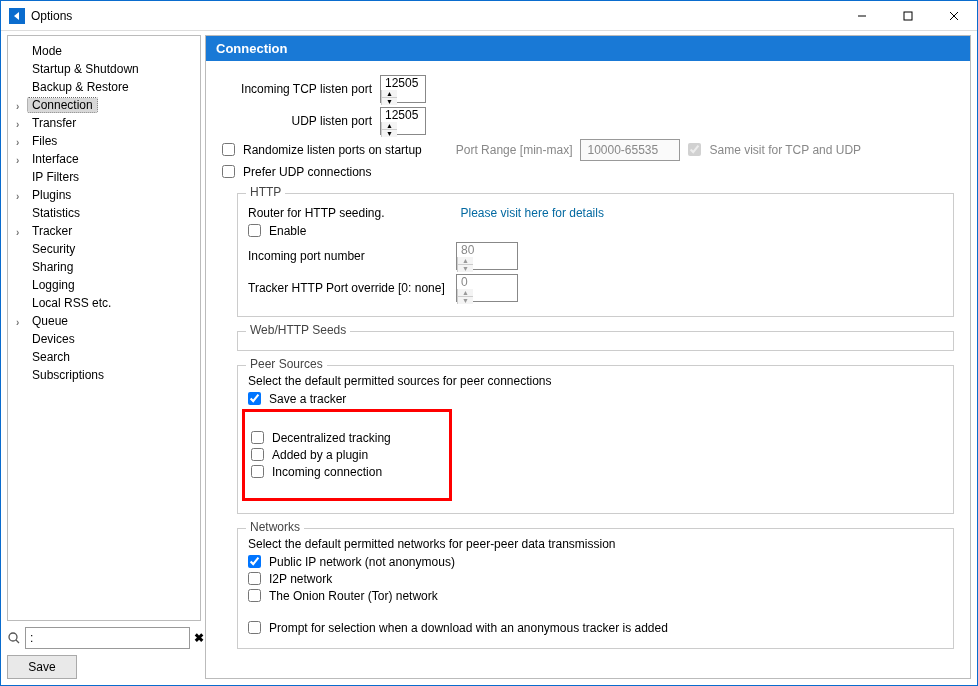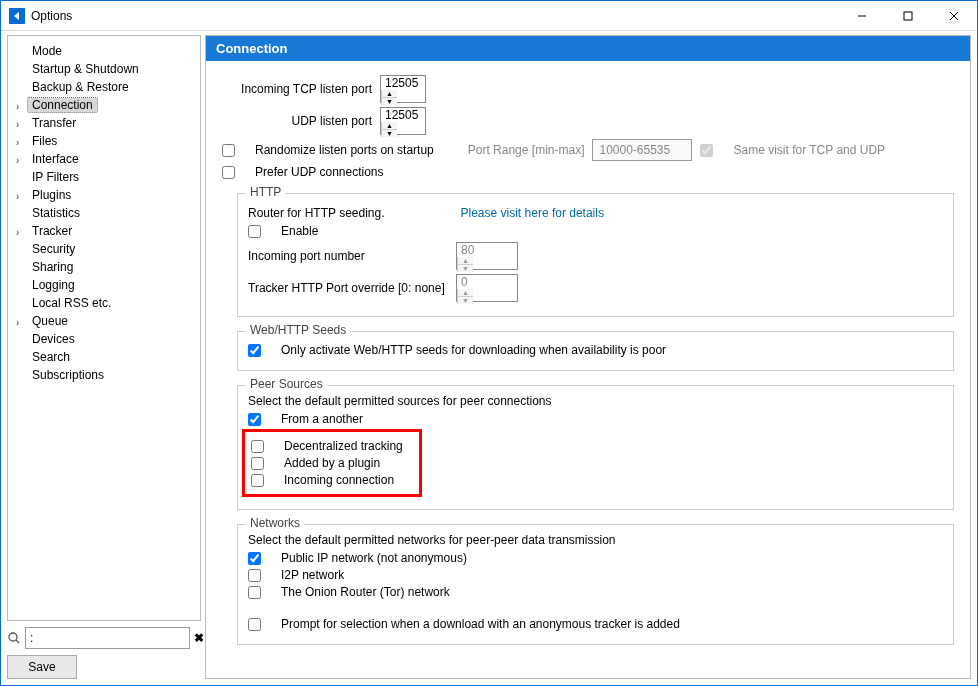--- a/index.html
+++ b/index.html
@@ -168,23 +168,23 @@
     font-size: 7px; line-height: 1;
     cursor: pointer;
     background: #f4f4f4;
   }
   .spbtns div:first-child { border-bottom: 1px solid #ccc; }
   input[type=checkbox] {
     width: 13px; height: 13px; margin: 0 4px 0 0;
   }
   .chk {
     display: flex;
-    align-items: flex-end;
+    align-items: flex-start;
     margin: 3px 0;
-    gap: 16px;
+    gap: 4px;
   }
   .disabled-text { color: #888; }
   .textin {
     border: 1px solid #999;
     height: 22px;
     padding: 0 6px;
     font-size: 12px;
     color: #888;
   }
   .link { color: #0369a1; cursor: pointer; }
@@ -199,23 +199,23 @@
     position: absolute;
     top: -9px;
     left: 8px;
     background: #fff;
     padding: 0 4px;
     color: #444;
   }
   
   .redbox {
     border: 3px solid #f00;
-    padding: 4px 6px;
+    padding: 16px 6px;
     margin: 2px -6px 2px -6px;
-    width: 180px;
+    width: 210px;
   }
 </style>
 </head>
 <body>
 
 <div class="titlebar">
   <span class="app-icon">
     <svg viewBox="0 0 10 10">
         <polygon points="7,1 2,5 7,9" fill="#fff"></polygon>
       </svg>
@@ -408,33 +408,29 @@
             <span class="spbtns">
                 <div>▲</div>
                 <div>▼</div>
               </span>
           </span>
         </div>
       </div>
 
       <div class="group">
         <span class="legend">Web/HTTP Seeds</span>
-        <label class="chk">
-          <input type="checkbox" checked="" style="">
-          <span>Only activate Web/HTTP seeds for downloading when availability is poor</span>
-        </label>
       </div>
 
       <div class="group">
         <span class="legend">Peer Sources</span>
         <div class="lbl" style="margin-bottom:4px">Select the default permitted sources for peer connections</div>
         <div id="peersources-list">
             <label class="chk">
               <input type="checkbox" checked="" style="">
-              <span>From a another</span>
+              <span>Save a tracker</span>
             </label>
             <div class="redbox">
               <label class="chk">
                 <input type="checkbox" style="">
                 <span>Decentralized tracking</span>
               </label>
               <label class="chk">
                 <input type="checkbox" style="">
                 <span>Added by a plugin</span>
               </label>

